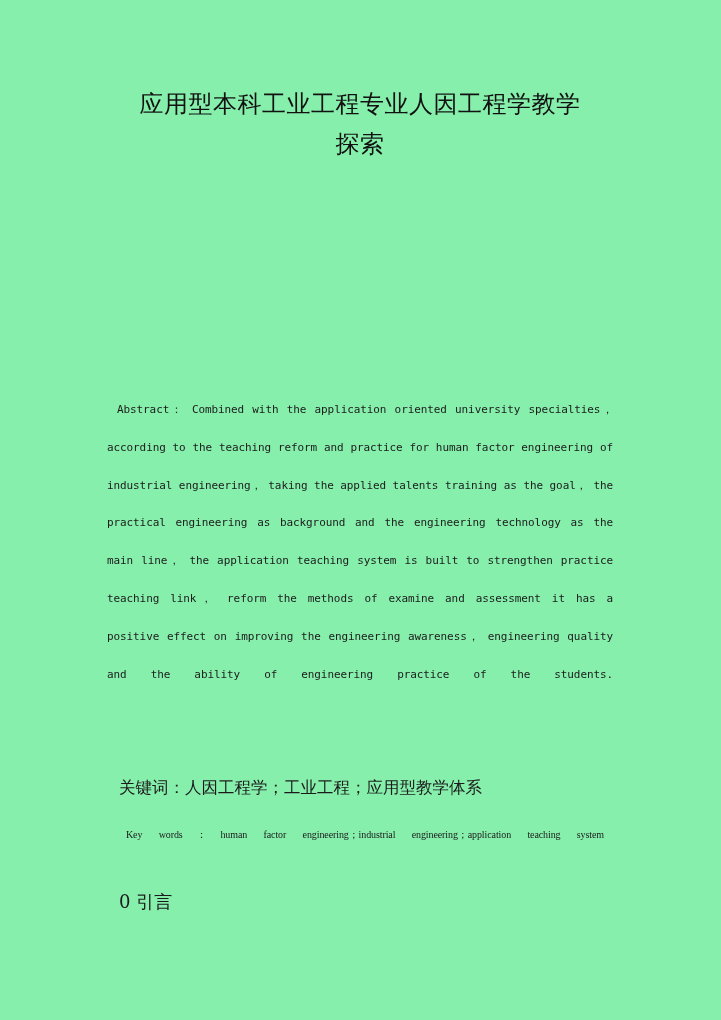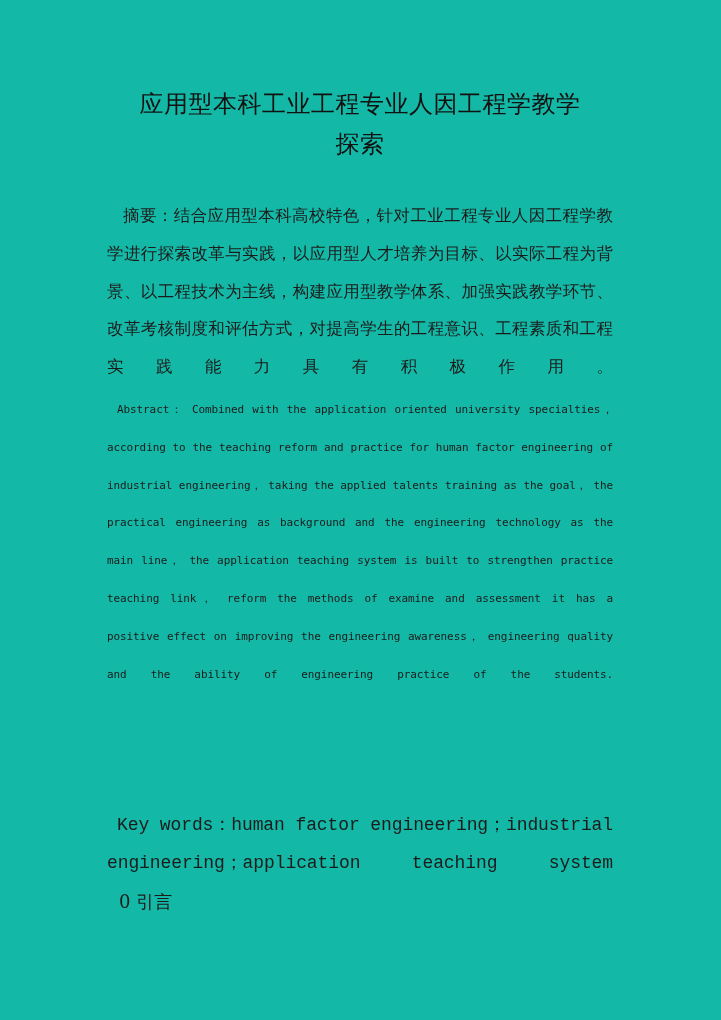--- a/index.html
+++ b/index.html
@@ -17,21 +17,21 @@
     color: #1a1a1a;
     -webkit-font-smoothing: antialiased;
   }
 
   .page {
     position: absolute;
     left: 0;
     top: 0;
     width: 721px;
     height: 1020px;
-    background: #14b8a6;
+    background: #86efac;
   }
 
   
   .doc-title {
     position: absolute;
     left: 107px;
     top: 84px;
     width: 506px;
     text-align: center;
     font-family: "DejaVu Serif", "Liberation Serif", serif;
@@ -82,27 +82,27 @@
     font-family: "DejaVu Serif", "Liberation Serif", serif;
     font-size: 16.5px;
     line-height: 37.8px;
     text-indent: 12px;
     color: #1b1b1b;
     margin: 0;
     white-space: nowrap;
   }
 
   .kw-en {
-    font-family: Liberation Mono, monospace;
-    font-size: 18px;
+    font-family: Liberation Serif, serif;
+    font-size: 10px;
     line-height: 37.8px;
     text-align: justify;
     text-indent: 10px;
     color: #1b1b1b;
-    margin: 0;
+    margin: 9px;
     letter-spacing: -0.1px;
   }
   .kw-en::after {
     content: "";
     display: inline-block;
     width: 100%;
   }
 
   .section-heading {
     font-family: "DejaVu Serif", "Liberation Serif", serif;
@@ -115,28 +115,28 @@
   }
 </style>
 </head>
 <body>
 
 <div class="page">
 
   <div class="doc-title">应用型本科工业工程专业人因工程学教学
 探索</div>
 
-  <div class="block" style="top:197px;">
-    <p class="para-cn">摘要：结合应用型本科高校特色，针对工业工程专业人因工程学教学进行探索改革与实践，以应用型人才培养为目标、以实际工程为背景、以工程技术为主线，构建应用型教学体系、加强实践教学环节、改革考核制度和评估方式，对提高学生的工程意识、工程素质和工程实践能力具有积极作用。</p>
-  </div>
 
   <div class="block" style="top:391px;">
     <p class="para-en">Abstract： Combined with the application oriented university specialties， according to the teaching reform and practice for human factor engineering of industrial engineering， taking the applied talents training as the goal， the practical engineering as background and the engineering technology as the main line， the application teaching system is built to strengthen practice teaching link， reform the methods of examine and assessment it has a positive effect on improving the engineering awareness， engineering quality and the ability of engineering practice of the students.</p>
   </div>
 
+  <div class="block" style="top:769px;">
+    <p class="kw-cn">关键词：人因工程学；工业工程；应用型教学体系</p>
+  </div>
 
   <div class="block" style="top:807px;">
     <p class="kw-en">Key words：human factor engineering；industrial engineering；application teaching system</p>
   </div>
 
   <div class="block" style="top:883px;">
     <p class="section-heading">0 引言</p>
   </div>
 
 </div>

